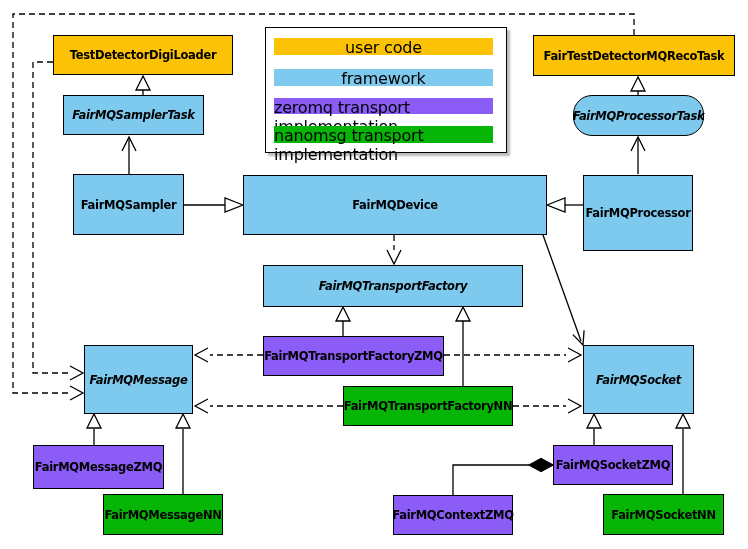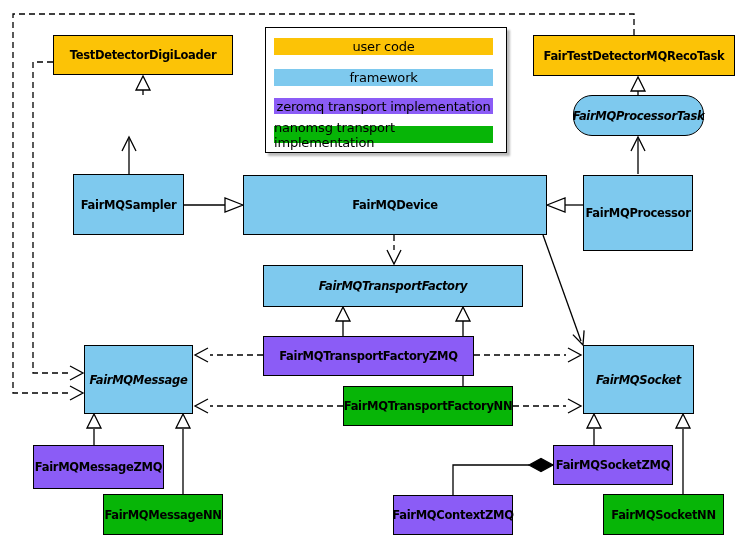--- a/index.html
+++ b/index.html
@@ -9,22 +9,22 @@
   .node{position:absolute;border:1.4px solid #000;display:flex;align-items:center;justify-content:center;
         box-sizing:border-box;font-weight:bold;font-size:11.5px;letter-spacing:-0.3px;white-space:nowrap;
         color:#000;}
   .abstract{font-style:italic;}
   .c-user{background:#FCC306;}
   .c-fw{background:#7EC9EE;}
   .c-zmq{background:#8b5cf6;}
   .c-nn{background:#07B507;}
   .legend{position:absolute;left:265px;top:27px;width:242px;height:126px;background:#fff;
           border:1.5px solid #000;box-sizing:border-box;box-shadow:3px 3px 2px #bbb;}
-  .legend .strip{position:absolute;left:8px;width:219px;display:flex;align-items:center;justify-content:center;
-          font-size:13px;font-weight:400;letter-spacing:-0.2px;color:#000;}
+  .legend .strip{position:absolute;left:8px;width:219px;display:flex;justify-content:center;
+          font-size:16px;font-weight:400;letter-spacing:-0.2px;color:#000;}
   svg{display:block;}
   .ln{stroke:#000;stroke-width:1.3;fill:none;}
   .dash{stroke-dasharray:6 4;}
   .tri{fill:#fff;stroke:#000;stroke-width:1.3;}
   .dia{fill:#000;stroke:#000;stroke-width:1.3;}
 </style>
 </head>
 <body>
 
 <div class="canvas">
@@ -149,32 +149,33 @@
     </div>
     <div class="strip c-nn" style="top:98px;height:17px;">
       <span>nanomsg transport implementation</span>
     </div>
   </div>
 
   <div class="node c-user" style="left:53px;top:35px;width:180px;height:40px;">TestDetectorDigiLoader</div>
 
   <div class="node c-user" style="left:533px;top:35px;width:202px;height:41px;">FairTestDetectorMQRecoTask</div>
 
+  <div class="node c-fw abstract" style="left:63px;top:95px;width:141px;height:40px;">FairMQSamplerTask</div>
 
   <div class="node c-fw abstract" style="left:573px;top:95px;width:131px;height:41px;border-radius:19px;">FairMQProcessorTask</div>
 
   <div class="node c-fw" style="left:73px;top:174px;width:111px;height:61px;">FairMQSampler</div>
 
   <div class="node c-fw" style="left:243px;top:175px;width:304px;height:60px;">FairMQDevice</div>
 
   <div class="node c-fw" style="left:583px;top:175px;width:110px;height:76px;">FairMQProcessor</div>
 
   <div class="node c-fw abstract" style="left:263px;top:265px;width:260px;height:42px;">FairMQTransportFactory</div>
 
-  <div class="node c-zmq" style="left:263px;top:336px;width:211px;height:40px;">FairMQTransportFactoryZMQ</div>
+  <div class="node c-zmq" style="left:263px;top:336px;width:181px;height:40px;">FairMQTransportFactoryZMQ</div>
 
   <div class="node c-nn" style="left:343px;top:386px;width:170px;height:40px;">FairMQTransportFactoryNN</div>
 
   <div class="node c-fw abstract" style="left:84px;top:345px;width:109px;height:69px;">FairMQMessage</div>
 
   <div class="node c-fw abstract" style="left:583px;top:345px;width:111px;height:69px;">FairMQSocket</div>
 
   <div class="node c-zmq" style="left:33px;top:445px;width:131px;height:44px;">FairMQMessageZMQ</div>
 
   <div class="node c-nn" style="left:103px;top:494px;width:120px;height:41px;">FairMQMessageNN</div>

